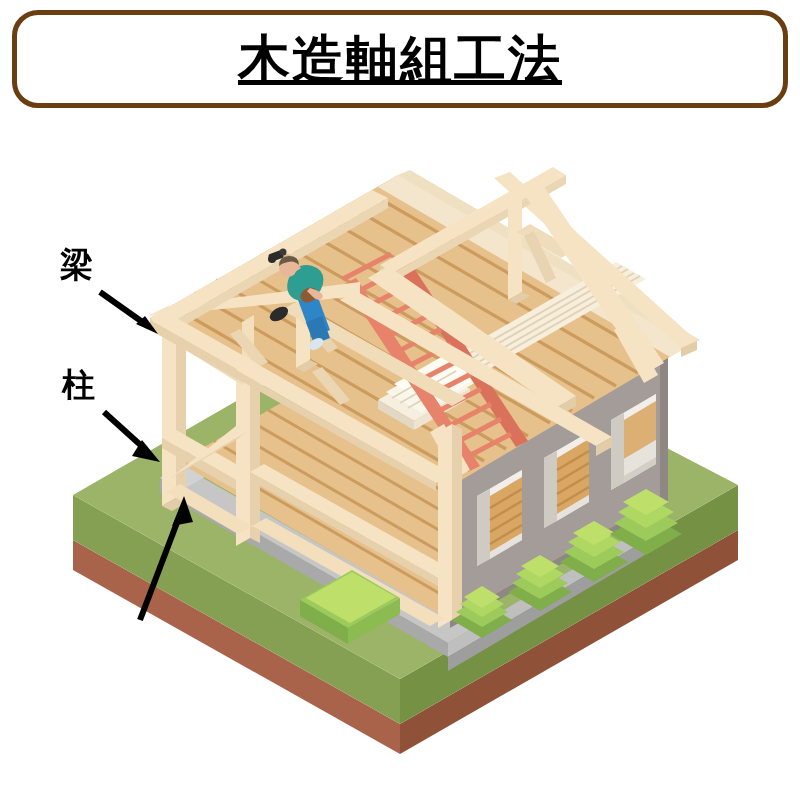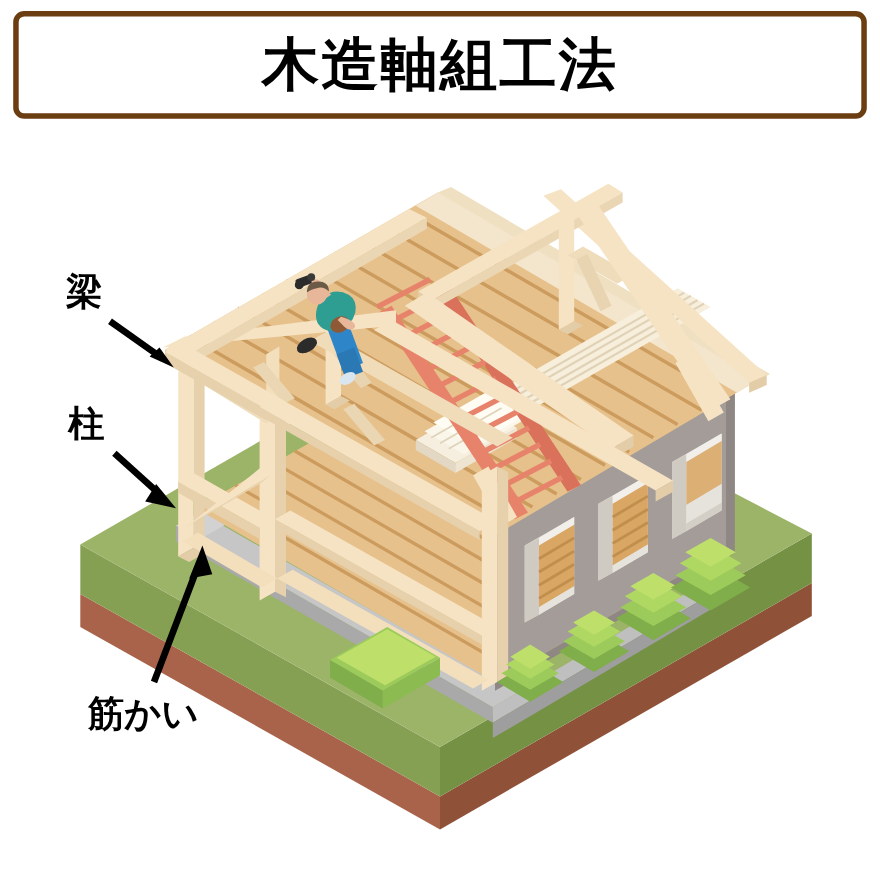--- a/index.html
+++ b/index.html
@@ -8,23 +8,23 @@
     width:800px;height:800px;overflow:hidden;
     font-family:"DejaVu Sans","Liberation Sans",sans-serif;
   }
   #stage{position:relative;width:800px;height:800px;background:#ffffff;}
 
   
   .title-box{
     position:absolute;left:12px;top:10px;width:776px;height:98px;
     box-sizing:border-box;
     border:5px solid #6B3E12;
-    border-radius:10px;
+    border-radius:26px;
     background:#ffffff;
-    display:flex;align-items:center;justify-content:center;
+    display:flex;align-items:center;justify-content:center;text-decoration:underline;
   }
   .title-text{
     font-size:52px;font-weight:bold;color:#000000;
     letter-spacing:2px;line-height:1;
     font-family:"DejaVu Sans","Liberation Sans",sans-serif;
   }
 
   
   .label{
     position:absolute;
@@ -360,15 +360,14 @@
       <g>
         <line x1="140" y1="620" x2="178" y2="520" stroke="#000" stroke-width="6"></line>
         <polygon points="184,496 172,526 193,522" fill="#000"></polygon>
       </g>
     </g>
 
   </svg>
 
   <div class="label" id="label-beam">梁</div>
   <div class="label" id="label-post">柱</div>
-  <div class="label" id="label-brace">筋かい</div>
 
 </div>
 
 </body></html>

